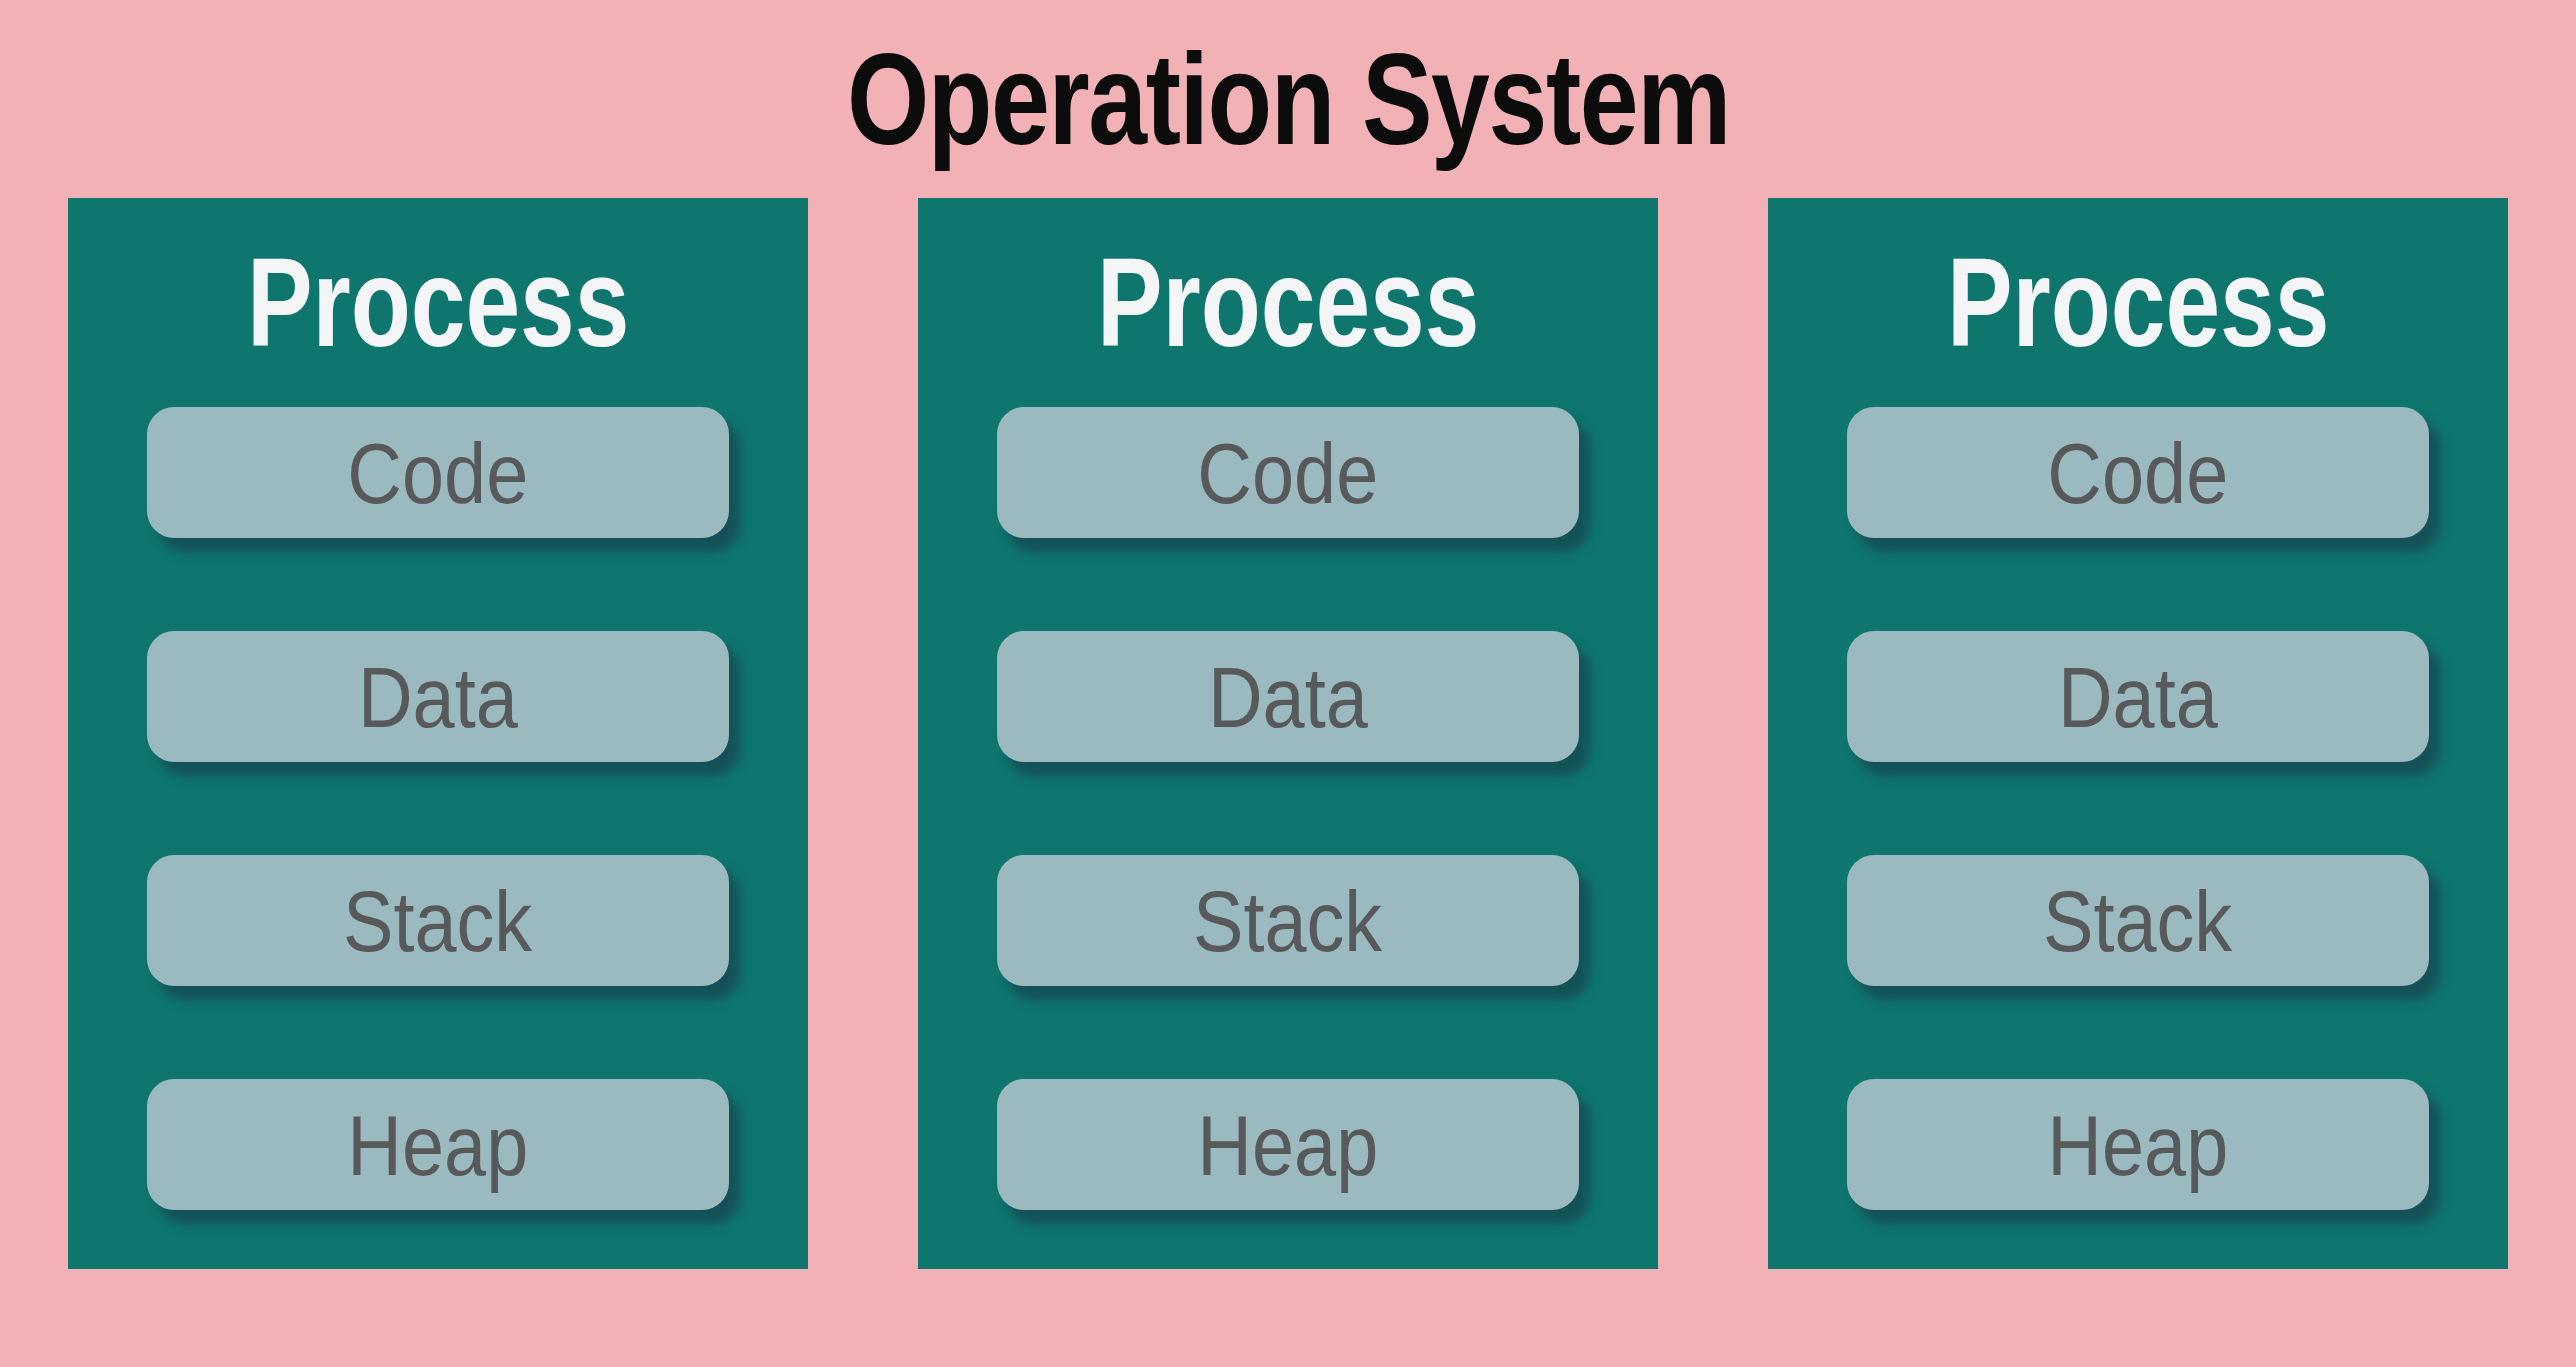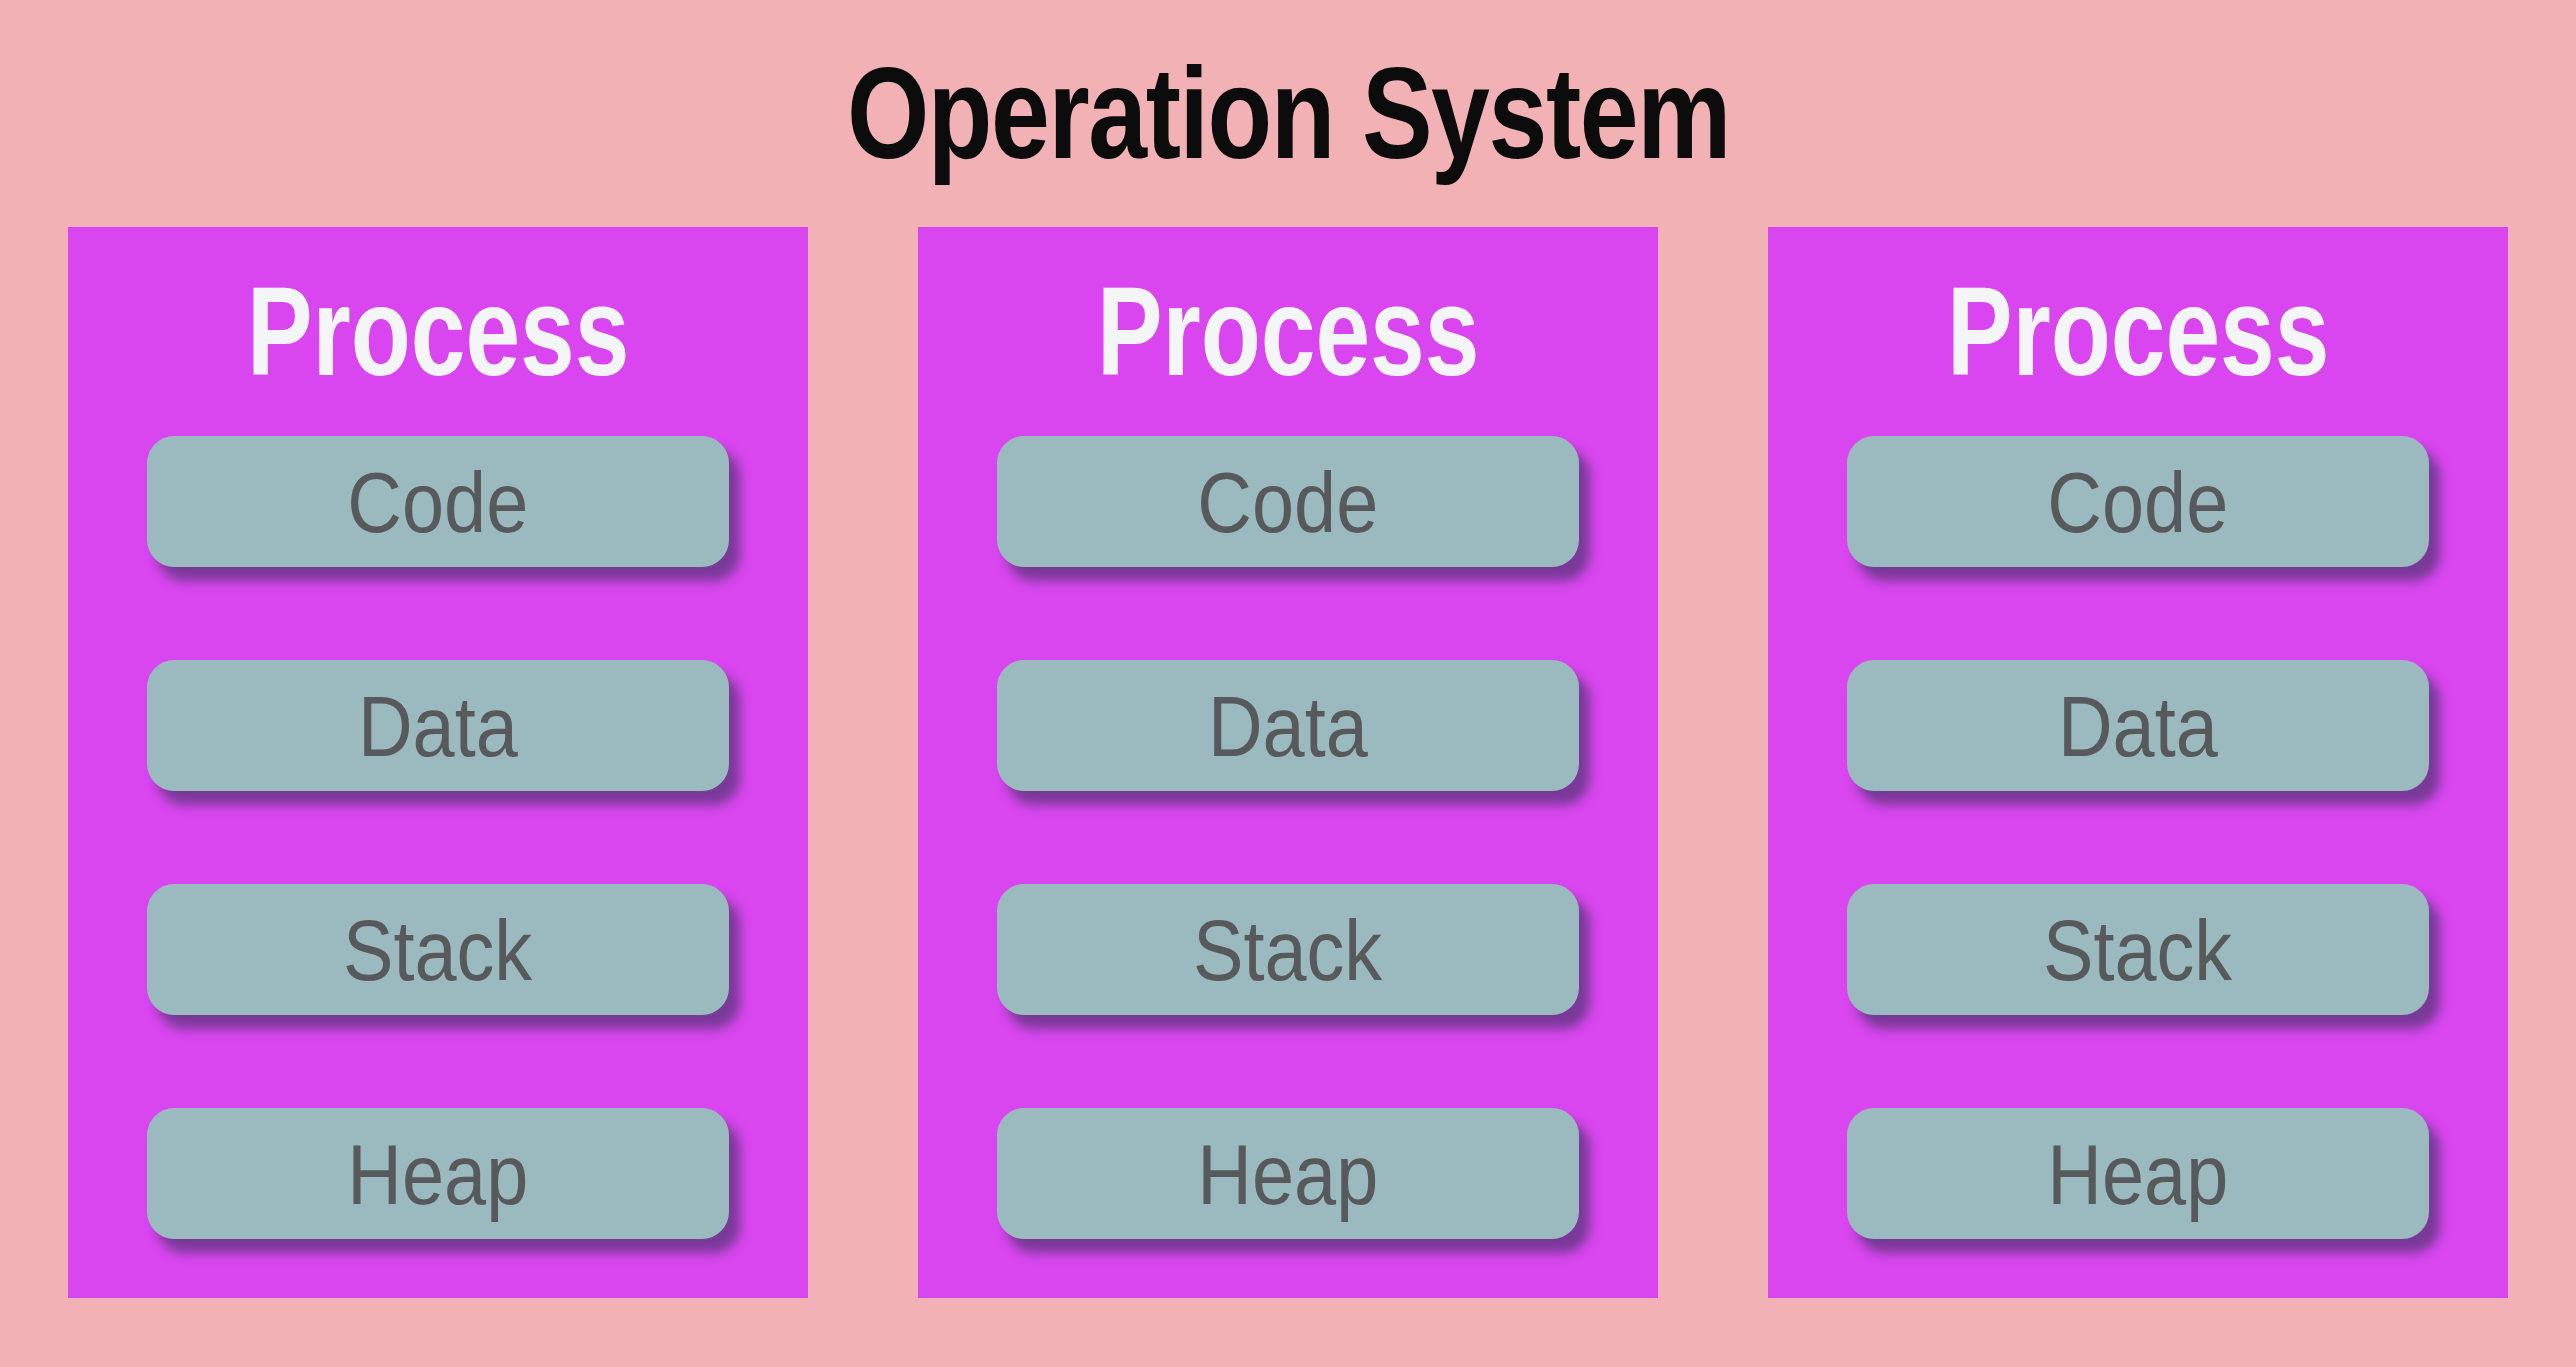--- a/index.html
+++ b/index.html
@@ -7,21 +7,21 @@
     padding: 0;
   }
   body {
     width: 2576px;
     height: 1368px;
     background: #f1b1b5;
     overflow: hidden;
     font-family: "Liberation Sans", sans-serif;
   }
   .header {
-    height: 227px;
+    height: 198px;
     display: flex;
     align-items: center;
     justify-content: center;
   }
   .main-title {
     margin: 0;
     font-size: 129px;
     font-weight: 700;
     color: #0c0c0c;
     letter-spacing: -1.7px;
@@ -34,21 +34,21 @@
     transform-origin: center;
   }
   .process-row {
     display: flex;
     gap: 110px;
     margin: 0 68px;
     height: 1071px;
   }
   .process-card {
     flex: 1;
-    background: #d946ef;
+    background: #0f766e;
     display: flex;
     flex-direction: column;
     padding: 0 79px;
     box-sizing: border-box;
   }
   .process-title {
     height: 209px;
     margin: 0;
     display: flex;
     align-items: center;

